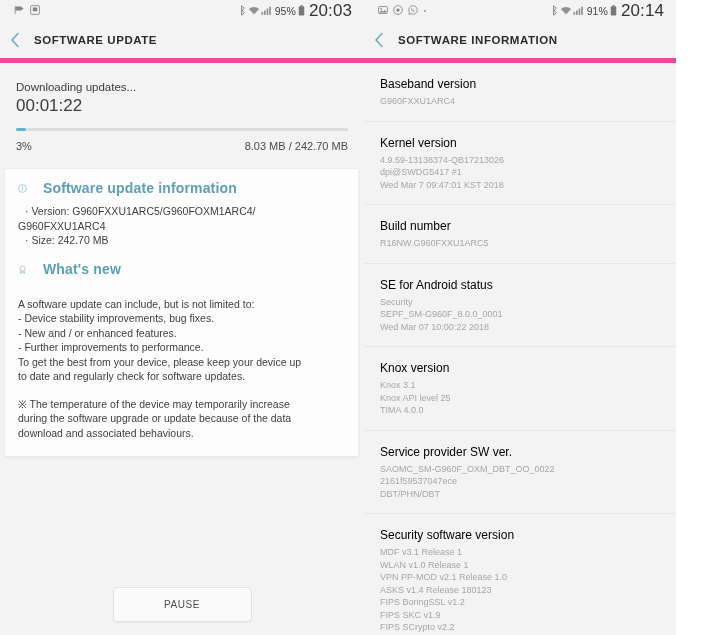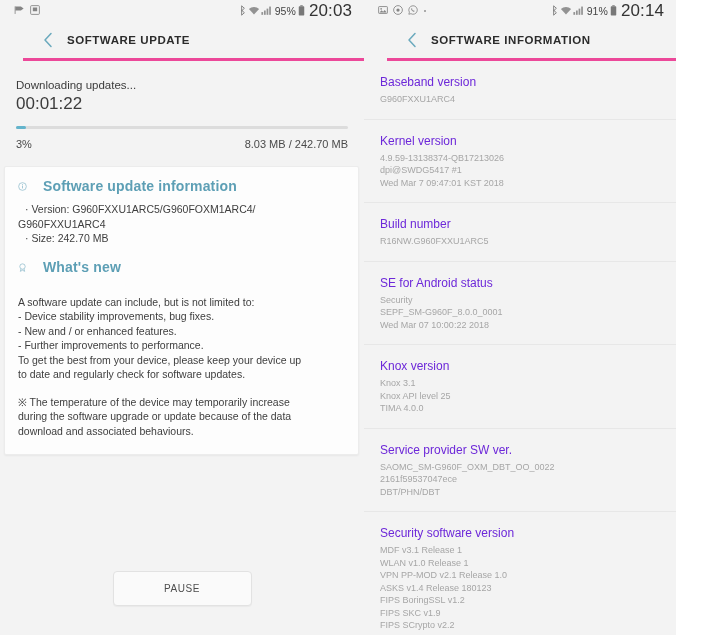--- a/index.html
+++ b/index.html
@@ -31,23 +31,22 @@
   .sb-left{display:flex;align-items:center;gap:5px;}
   .sb-right{margin-left:auto;display:flex;align-items:center;gap:1px;}
   .sb-right .pct{font-size:10.5px;color:#444;margin:0 1px 0 2px;}
   .sb-right .clock{font-size:17px;color:#333;margin-left:3px;}
   .ic{display:inline-block;opacity:.72;}
 
   
   .appbar{
     height:36px;
     display:flex;align-items:center;
-    padding-left:14px;
-    border-bottom:3px solid #ec4899;
-    margin-left:23px;
+    padding-left:4px;
+    border-bottom:5px solid #ec4899;
   }
   .back{
     width:22px;height:22px;display:flex;align-items:center;justify-content:center;
     color:#6aa9bd;margin-right:8px;
   }
   .appbar-title{
     font-size:11.5px;font-weight:bold;color:#2b2b2b;letter-spacing:.55px;
   }
 
   
@@ -81,36 +80,36 @@
   .card-line{
     font-size:10.5px;color:#3e3e3e;line-height:14.5px;
   }
   .card-line.indent{padding-left:7px;}
   .card-body{margin-top:20px;}
   .card-body p{margin:0;font-size:10.5px;color:#3e3e3e;line-height:14.5px;}
   .card-body p.gap{margin-top:13px;}
 
   
   .pause-wrap{
-    position:absolute;left:0;right:0;bottom:16px;height:62px;
+    position:absolute;left:0;right:0;bottom:0;height:62px;
     display:flex;align-items:center;justify-content:center;
   }
   .pause-btn{
     width:137px;height:33px;
     background:#fafafa;border:1px solid #e2e2e2;border-radius:4px;
     display:flex;align-items:center;justify-content:center;
     font-size:10px;color:#4d4d4d;letter-spacing:.6px;
     box-shadow:0 1px 1px rgba(0,0,0,.04);
   }
 
   
   .rows{padding:0 0 6px 0;}
   .row{padding:13px 16px 13px 16px;}
   .row + .row{border-top:1px solid #e7e7e7;}
-  .row-title{font-size:12px;color:#6d28d9;line-height:16px;}
+  .row-title{font-size:12px;color:#000000;line-height:16px;}
   .row-sub{font-size:9px;color:#a6a6a6;line-height:12.5px;margin-top:3px;}
   .row-sub div{white-space:nowrap;}
 </style>
 </head>
 <body>
 
 <div class="stage">
 
   <div class="panel" id="panel-left">
 

